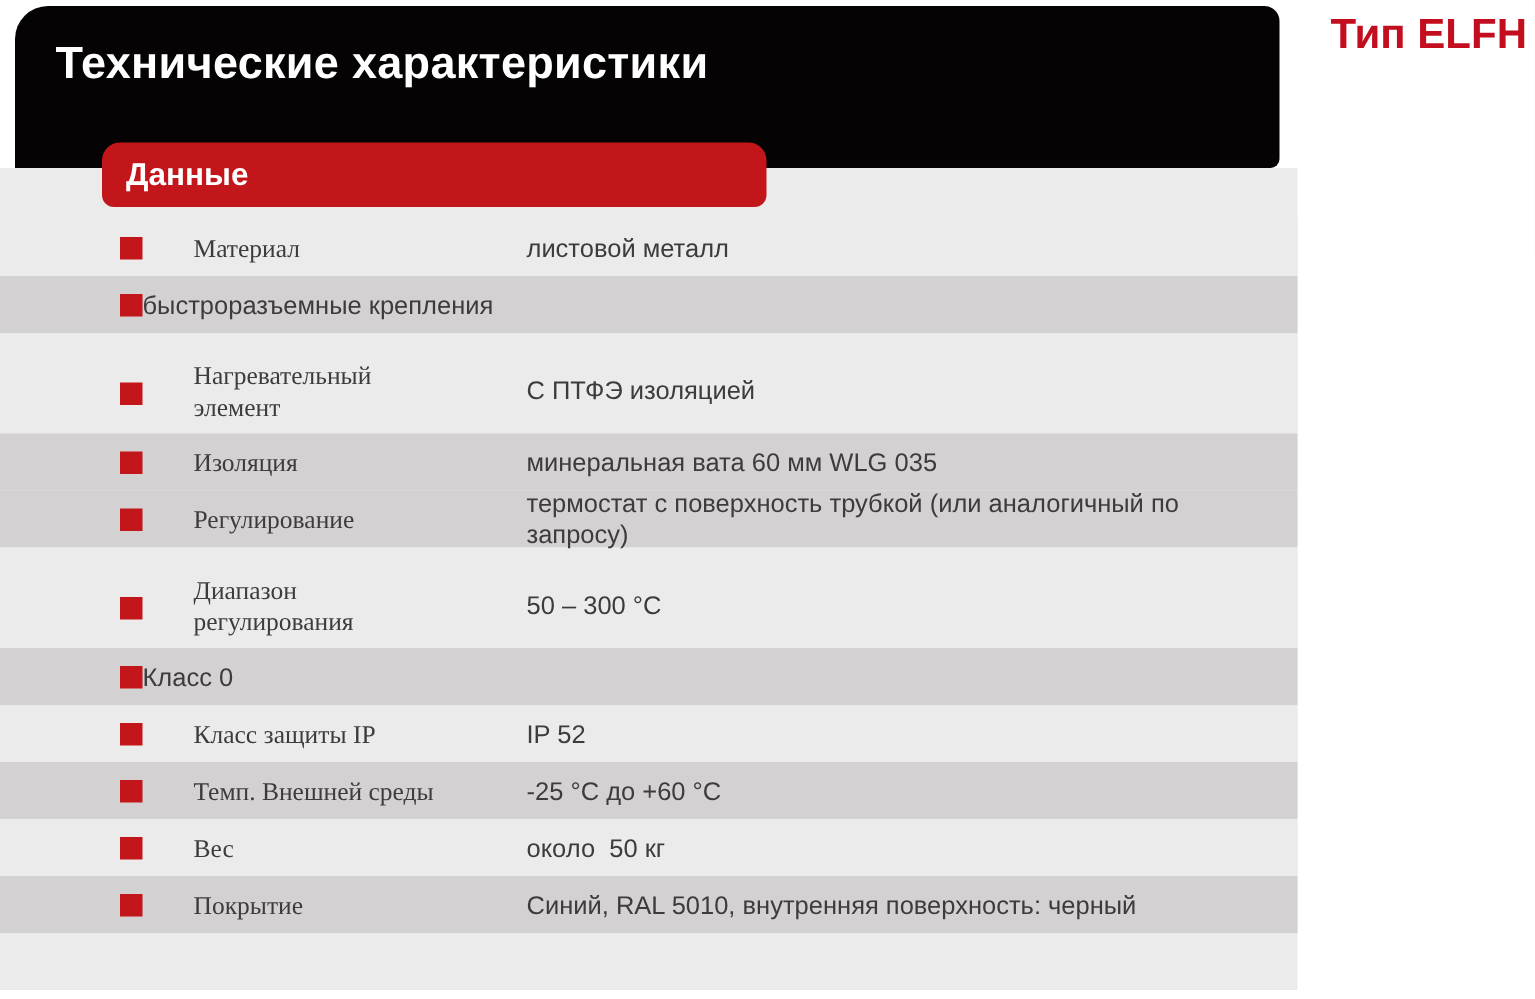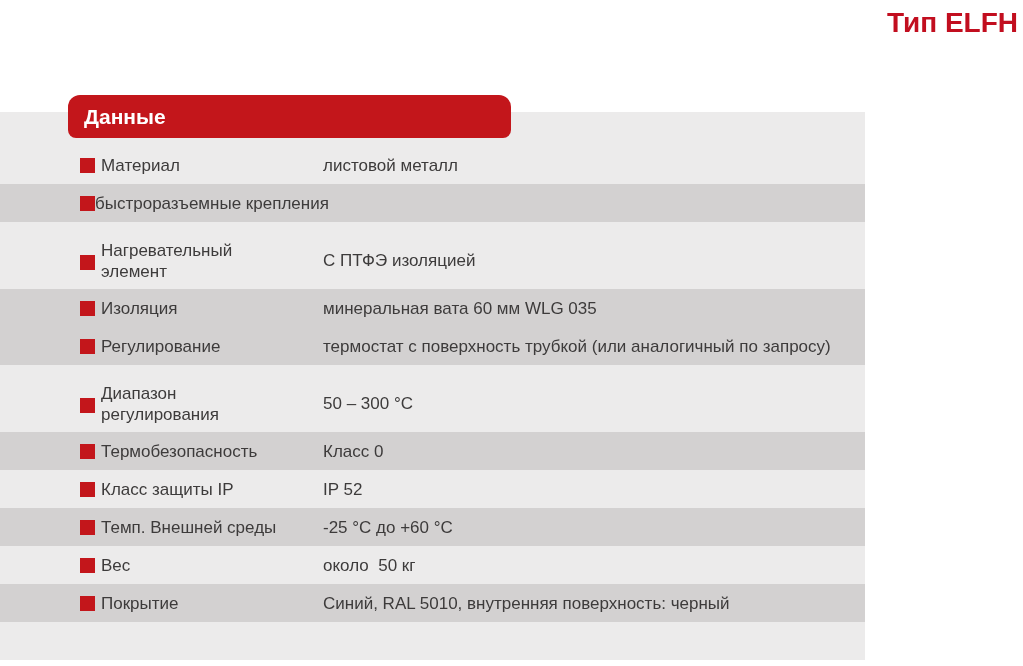--- a/index.html
+++ b/index.html
@@ -41,29 +41,32 @@
     color:var(--text-color,#3d3b3b); font-size:17px;
   }
   .row.alt { background:var(--row-dark,#d3d1d1); }
   .row.tall { height:67px; align-items:center; padding-top:10px; box-sizing:border-box; }
   .bullet {
     width:15px; height:15px; background:var(--accent-red,#c3161b);
     margin-left:80px; flex:none;
   }
   .row.tall .bullet { margin-top:3px; }
   .label {
-    margin-left:6px; width:222px; padding-right:44px; box-sizing:border-box;
-    flex:none; line-height:21px;
+    margin-left:34px; width:222px; padding-right:44px; box-sizing:border-box;
+    flex:none; line-height:21px;font-family:Liberation Serif, serif;
   }
   .value { line-height:21px; white-space:pre-wrap; padding-right:10px; }
 </style>
 </head>
 <body>
 
 <div class="page">
+  <div class="black-band">
+    <h1 class="page-title">Технические характеристики</h1>
+  </div>
   <div class="type-label">Тип ELFH</div>
 
   <div class="body-area">
     <div class="tab">
       <span class="tab-label">Данные</span>
     </div>
     <div class="rows" id="rows">
         <div class="row">
     <span class="bullet"></span>
     <span class="label">Материал</span>
@@ -88,21 +91,20 @@
     <span class="label">Регулирование</span>
     <span class="value">термостат с поверхность трубкой (или аналогичный по запросу)</span>
   </div>
         <div class="row tall">
     <span class="bullet"></span>
     <span class="label">Диапазон регулирования</span>
     <span class="value">50 – 300 °C</span>
   </div>
         <div class="row alt">
     <span class="bullet"></span>
-    <span class="label">Термобезопасность</span>
     <span class="value">Класс 0</span>
   </div>
         <div class="row">
     <span class="bullet"></span>
     <span class="label">Класс защиты IP</span>
     <span class="value">IP 52</span>
   </div>
         <div class="row alt">
     <span class="bullet"></span>
     <span class="label">Темп. Внешней среды</span>

